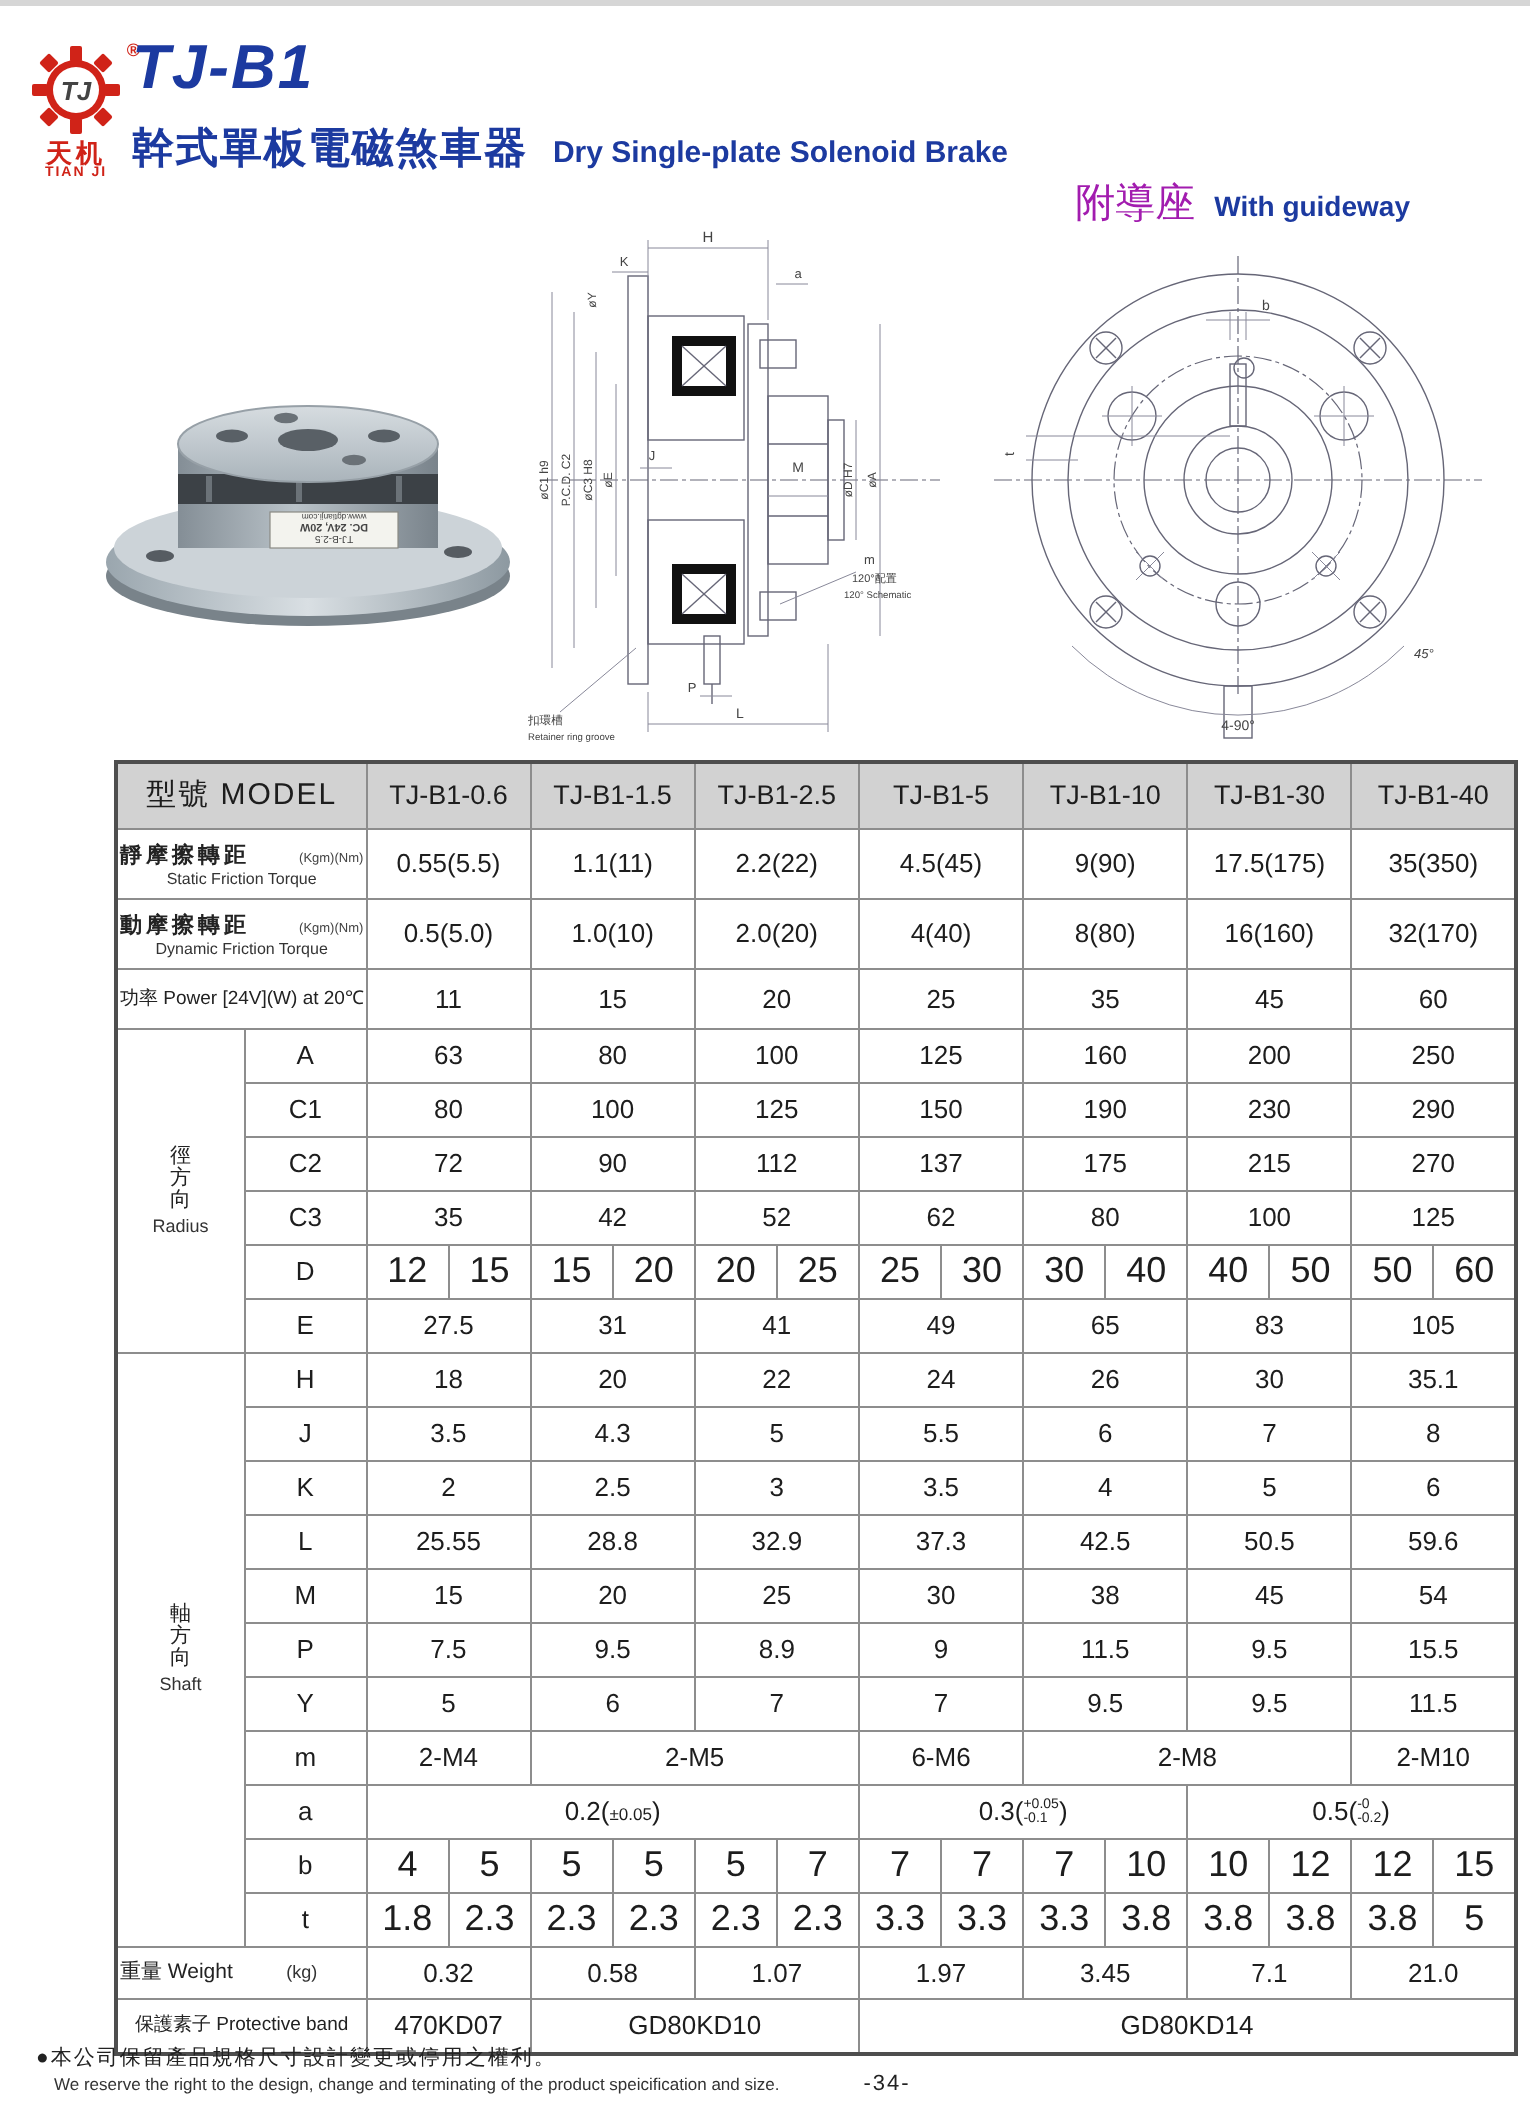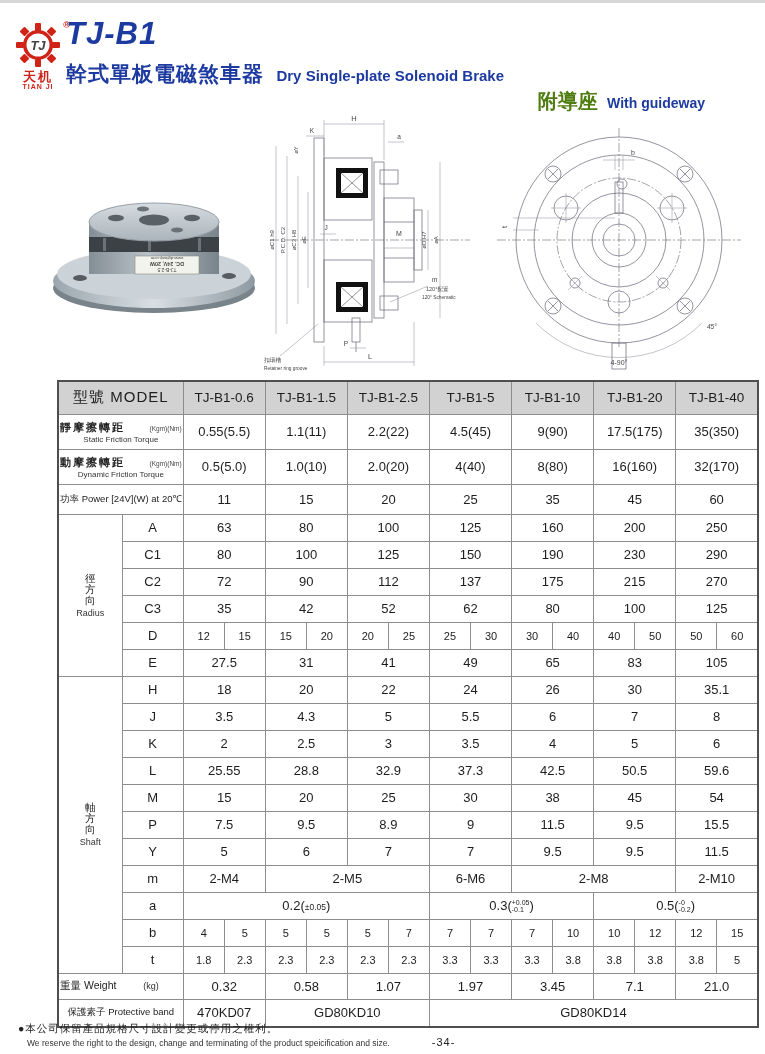--- a/index.html
+++ b/index.html
@@ -12,21 +12,21 @@
   .logo { position:absolute; left:10px; top:22px; width:56px; text-align:center; }
   .logo .gear { position:relative; width:46px; height:46px; margin:0 auto; }
   .logo .reg { position:absolute; top:-2px; right:-9px; color:#d02318; font-size:9px; font-weight:bold; }
   .logo .cn { color:#d02318; font-size:13px; font-weight:bold; line-height:13px; margin-top:2px; letter-spacing:2px; }
   .logo .en { color:#d02318; font-size:7px; font-weight:bold; letter-spacing:1px; }
   .title-model { position:absolute; left:66px; top:16px; font-size:31px; font-weight:bold; font-style:italic; color:#1c3aa0; letter-spacing:1px; }
   .title-line { position:absolute; left:66px; top:60px; white-space:nowrap; }
   .title-line .cn { font-size:21px; font-weight:bold; color:#1c3aa0; letter-spacing:1px; }
   .title-line .en { font-size:15px; font-weight:bold; color:#1c3aa0; margin-left:8px; }
   .guideway { position:absolute; left:400px; top:88px; width:305px; text-align:right; white-space:nowrap; }
-  .guideway .cn { font-size:20px; font-weight:bold; color:#4d7c0f; }
+  .guideway .cn { font-size:20px; font-weight:normal; color:#a21caf; }
   .guideway .en { font-size:14px; font-weight:bold; color:#1c3aa0; margin-left:5px; }
 
   
   .photo-wrap { position:absolute; left:48px; top:175px; }
   .section-wrap { position:absolute; left:262px; top:110px; }
   .front-wrap { position:absolute; left:483px; top:122px; }
   svg text { font-family:"Liberation Sans", sans-serif; fill:#444; }
   .dline { stroke:#667; stroke-width:0.7; fill:none; }
   .dthin { stroke:#889; stroke-width:0.5; fill:none; }
   .cline { stroke:#667; stroke-width:0.6; fill:none; stroke-dasharray:9 2 2 2; }
@@ -36,21 +36,21 @@
   table.spec { border-collapse:collapse; table-layout:fixed; width:702px; border:2px solid #4e4e4e; }
   table.spec td { border:1px solid #8d8d8d; text-align:center; vertical-align:middle; padding:0 1px; overflow:hidden; }
   table.spec thead td { background:#d2d2d2; font-size:13.5px; color:#1d1d1d; height:33px; }
   table.spec thead td.model-h { font-size:15px; letter-spacing:1px; }
   tr.r-torque { height:35px; }
   tr.r-power { height:30px; }
   tr.r-dim { height:27px; }
   tr.r-weight { height:26px; }
   tr.r-band { height:28px; }
   td.val { font-size:13px; color:#1d1d1d; }
-  td.val-half { font-size:11px; color:#1d1d1d; }
+  td.val-half { font-size:18px; color:#1d1d1d; }
   td.label-cell { text-align:left; padding:1px 2px 1px 3px; }
   .lc-top { display:flex; align-items:baseline; justify-content:space-between; }
   .lc-cn { font-size:11px; font-weight:bold; letter-spacing:2px; color:#222; white-space:nowrap; }
   .lc-unit { font-size:6.5px; color:#444; white-space:nowrap; }
   .lc-en { font-size:8px; color:#333; white-space:nowrap; }
   td.label-single { text-align:left; font-size:9.5px; padding-left:3px; white-space:nowrap; color:#222; }
   .lc-kg { font-size:9px; color:#333; padding-right:23px; }
   .lc-w { font-size:10.5px; color:#222; }
   td.group-cell { background:#fff; }
   .v-cn { font-size:10.5px; line-height:11px; color:#222; letter-spacing:0; }
@@ -316,21 +316,21 @@
           <col style="width: 41px;">
         </colgroup>
         <thead>
           <tr>
             <td colspan="2" class="model-h">型號 MODEL</td>
             <td colspan="2">TJ-B1-0.6</td>
             <td colspan="2">TJ-B1-1.5</td>
             <td colspan="2">TJ-B1-2.5</td>
             <td colspan="2">TJ-B1-5</td>
             <td colspan="2">TJ-B1-10</td>
-            <td colspan="2">TJ-B1-20</td>
+            <td colspan="2">TJ-B1-30</td>
             <td colspan="2">TJ-B1-40</td>
           </tr>
         </thead>
         <tbody>
           <tr class="r-torque">
             <td class="label-cell" colspan="2">
               <div class="lc-top">
                 <span class="lc-cn">靜摩擦轉距</span>
                 <span class="lc-unit">(Kgm)(Nm)</span>
               </div>

